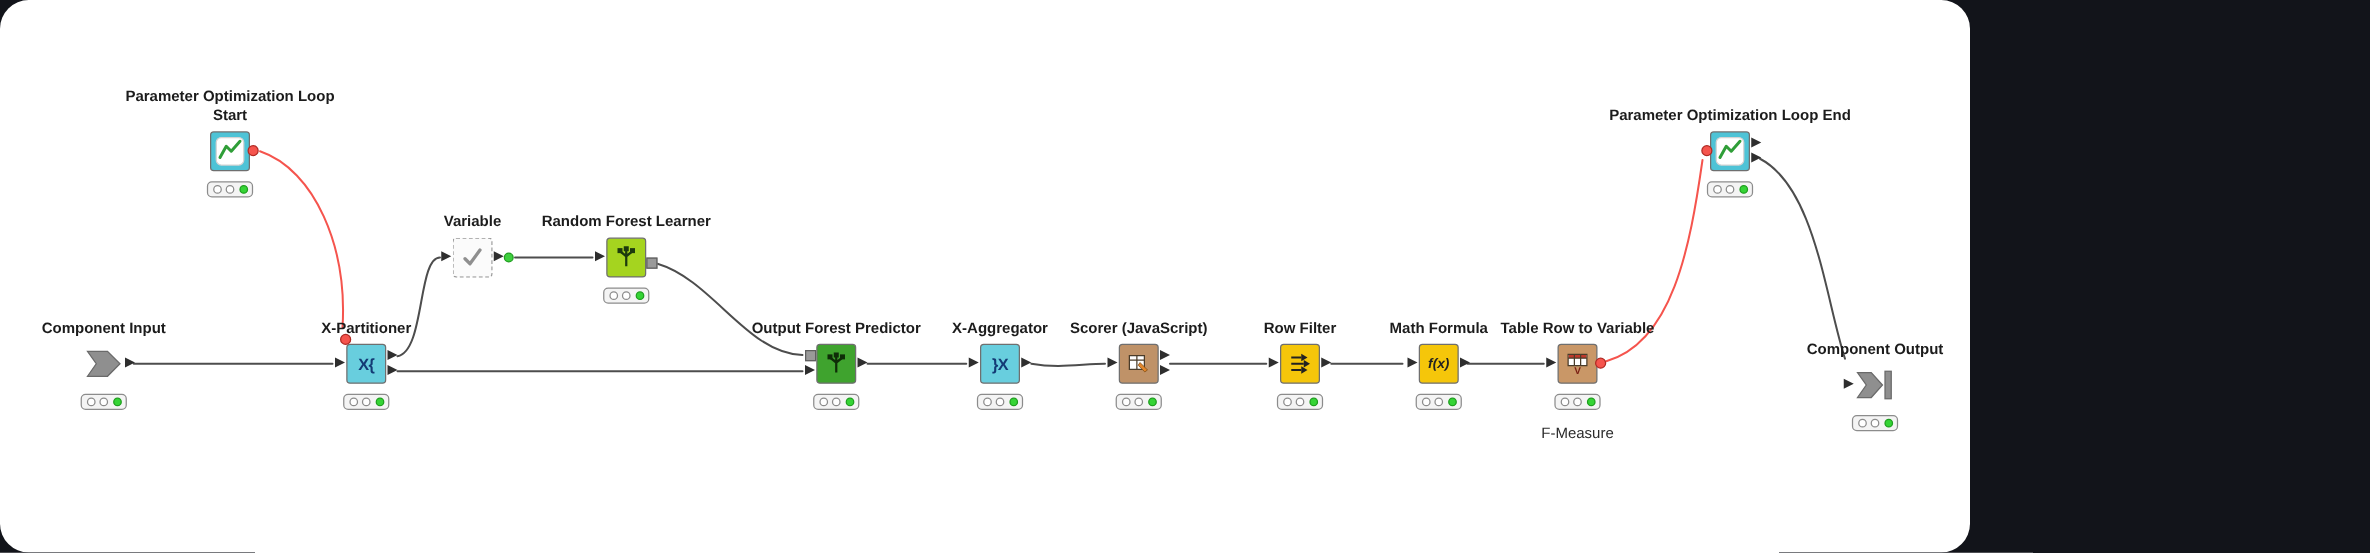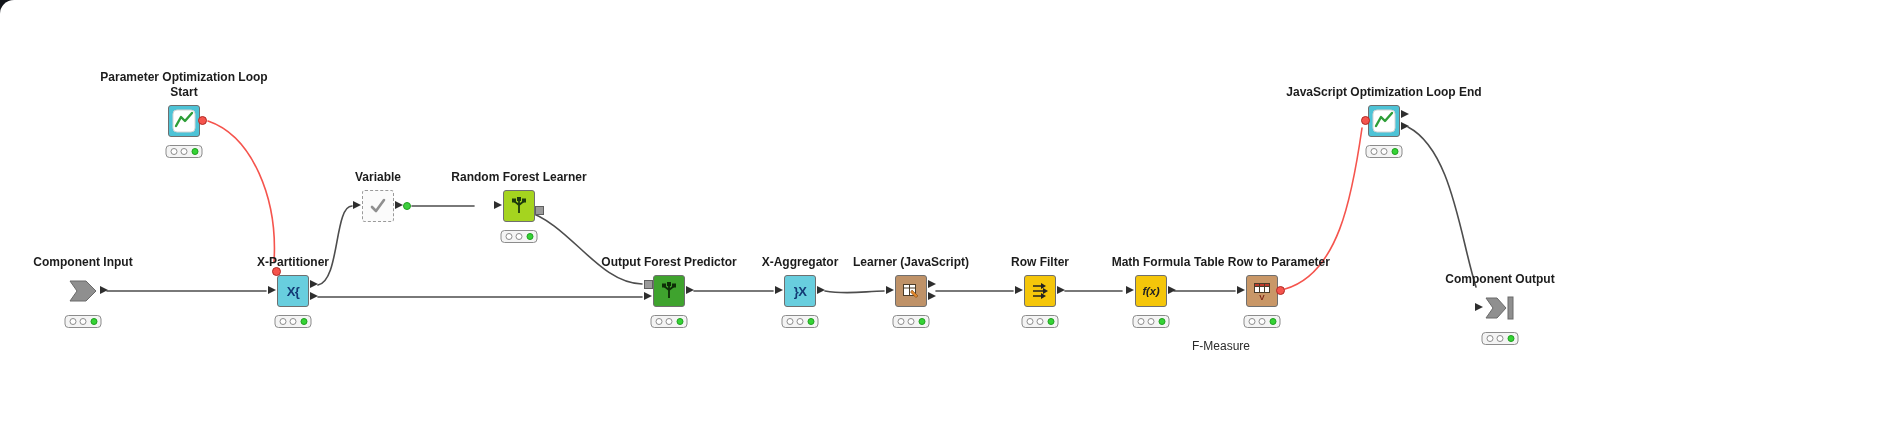--- a/index.html
+++ b/index.html
@@ -1,18 +1,18 @@
 <!DOCTYPE html>
 <html><head>
 <meta charset="utf-8">
 <style>
   html,body { margin:0; padding:0; background:#12141a; font-family:"Liberation Sans", sans-serif; }
   .canvas {
-    position:relative; width:1896px; height:442px; background:#ffffff;
-    border-top-left-radius:14px; overflow:hidden;
+    position:relative; width:1576px; height:442px; background:#ffffff;
+    border-top-left-radius:14px; overflow:hidden;border-radius:23px;
   }
   .wires { position:absolute; left:0; top:0; z-index:1; }
   .wires path { fill:none; stroke-width:1.6; stroke-linecap:round; }
   .wire-data { stroke:#4d4d4d; }
   .wire-flow { stroke:#f5544d; }
 
   .node { position:absolute; width:32px; height:32px; z-index:2; }
   .body {
     position:absolute; left:0; top:0; width:32px; height:32px; box-sizing:border-box;
     border:1px solid #6f6f6f; border-radius:3px;
@@ -28,21 +28,21 @@
   .c-brown  { background:#c99767; }
   .c-dashed { background:#fbfbfb; border:1.6px dashed #9a9a9a; }
 
   .label {
     position:absolute; bottom:38px; left:50%; transform:translateX(-50%);
     width:240px; text-align:center; font-size:12px; font-weight:700;
     color:#1c1c1c; white-space:pre-line; line-height:1.2; pointer-events:none;
   }
   .annotation {
     position:absolute; top:64px; left:50%; transform:translateX(-50%);
-    width:140px; font-size:12px; font-weight:400; color:#2b2b2b;
+    width:140px; text-align:center; font-size:12px; font-weight:400; color:#2b2b2b;
   }
   .lamp {
     position:absolute; top:40px; left:50%; transform:translateX(-50%);
     width:37px; height:13px; box-sizing:border-box;
     border:1px solid #8c8c8c; border-radius:4px; background:#f4f4f4;
     display:flex; align-items:center; justify-content:space-evenly;
   }
   .dot { width:7px; height:7px; border-radius:50%; background:#ffffff; border:1px solid #8c8c8c; box-sizing:border-box; }
   .dot.on { background:#35d435; border-color:#1f9e1f; }
 
@@ -137,21 +137,21 @@
     <div class="body c-dashed">
       <svg width="20" height="20" viewBox="0 0 20 20">
         <polyline points="4,11 8,15 16,4" fill="none" stroke="#8f8f8f" stroke-width="2.6" stroke-linecap="round" stroke-linejoin="round"></polyline>
       </svg>
     </div>
     <span class="port tri" style="left:-9px;top:11px"></span>
     <span class="port tri" style="right:-9px;top:11px"></span>
     <span class="port circ green" style="right:-17px;top:12px"></span>
   </div>
 
-  <div class="node" style="left:503px;top:190px">
+  <div class="node" style="left:485px;top:190px">
     <div class="label">Random Forest Learner</div>
     <div class="body c-lime">
       <svg width="20" height="20" viewBox="0 0 20 20">
         <path d="M10 17 V8 M10 9 L5 5 M10 9 L15 5 M10 8 V4" stroke="#1d3a0d" stroke-width="1.8" fill="none"></path>
         <rect x="3" y="2.5" width="4" height="4" fill="#1d3a0d"></rect>
         <rect x="8" y="1" width="4" height="4" fill="#1d3a0d"></rect>
         <rect x="13" y="2.5" width="4" height="4" fill="#1d3a0d"></rect>
       </svg>
     </div>
     <span class="port tri" style="left:-9px;top:11px"></span>
@@ -191,21 +191,21 @@
     <span class="port tri" style="left:-9px;top:11px"></span>
     <span class="port tri" style="right:-9px;top:11px"></span>
     <div class="lamp">
         <span class="dot"></span>
         <span class="dot"></span>
         <span class="dot on"></span>
       </div>
   </div>
 
   <div class="node" style="left:895px;top:275px">
-    <div class="label">Learner (JavaScript)</div>
+    <div class="label">Scorer (JavaScript)</div>
     <div class="body c-tan">
       <svg width="20" height="20" viewBox="0 0 20 20">
         <rect x="2.5" y="3.5" width="12" height="11" fill="#ffffff" stroke="#4a3c2a"></rect>
         <line x1="2.5" y1="7" x2="14.5" y2="7" stroke="#4a3c2a"></line>
         <line x1="8.5" y1="3.5" x2="8.5" y2="14.5" stroke="#4a3c2a"></line>
         <path d="M11 9 L17 15 L14.8 16.5 L9.5 11.2 Z" fill="#e2862b" stroke="#7a4a12" stroke-width="0.6"></path>
       </svg>
     </div>
     <span class="port tri" style="left:-9px;top:11px"></span>
     <span class="port tri" style="right:-9px;top:5px"></span>
@@ -244,21 +244,21 @@
     <span class="port tri" style="left:-9px;top:11px"></span>
     <span class="port tri" style="right:-9px;top:11px"></span>
     <div class="lamp">
         <span class="dot"></span>
         <span class="dot"></span>
         <span class="dot on"></span>
       </div>
   </div>
 
   <div class="node" style="left:1246px;top:275px">
-    <div class="label">Table Row to Parameter</div>
+    <div class="label">Table Row to Variable</div>
     <div class="body c-brown">
       <svg width="20" height="20" viewBox="0 0 20 20">
         <rect x="2.5" y="2.5" width="15" height="9" fill="#ffffff" stroke="#4a3c2a"></rect>
         <rect x="3" y="3" width="14" height="2.5" fill="#c0392b"></rect>
         <line x1="2.5" y1="5.5" x2="17.5" y2="5.5" stroke="#4a3c2a"></line>
         <line x1="7.5" y1="2.5" x2="7.5" y2="11.5" stroke="#4a3c2a"></line>
         <line x1="12.5" y1="2.5" x2="12.5" y2="11.5" stroke="#4a3c2a"></line>
         <text x="10" y="18.5" font-size="8" font-weight="bold" fill="#7a1f14" text-anchor="middle">V</text>
       </svg>
     </div>
@@ -266,21 +266,21 @@
     <span class="port circ" style="right:-7px;top:11px"></span>
     <div class="lamp">
         <span class="dot"></span>
         <span class="dot"></span>
         <span class="dot on"></span>
       </div>
     <div class="annotation">F-Measure</div>
   </div>
 
   <div class="node" style="left:1368px;top:105px">
-    <div class="label">JavaScript Optimization Loop End</div>
+    <div class="label">Parameter Optimization Loop End</div>
     <div class="body c-teal">
       <svg width="24" height="24" viewBox="0 0 24 24">
         <rect x="1" y="1" width="22" height="22" rx="4" fill="#ffffff" stroke="#d4d4d4"></rect>
         <polyline points="4,17 9,8 13,12 20,4" fill="none" stroke="#2f9e38" stroke-width="2.4" stroke-linecap="round" stroke-linejoin="round"></polyline>
       </svg>
     </div>
     <span class="port circ" style="left:-7px;top:11px"></span>
     <span class="port tri" style="right:-9px;top:5px"></span>
     <span class="port tri" style="right:-9px;top:17px"></span>
     <div class="lamp">

